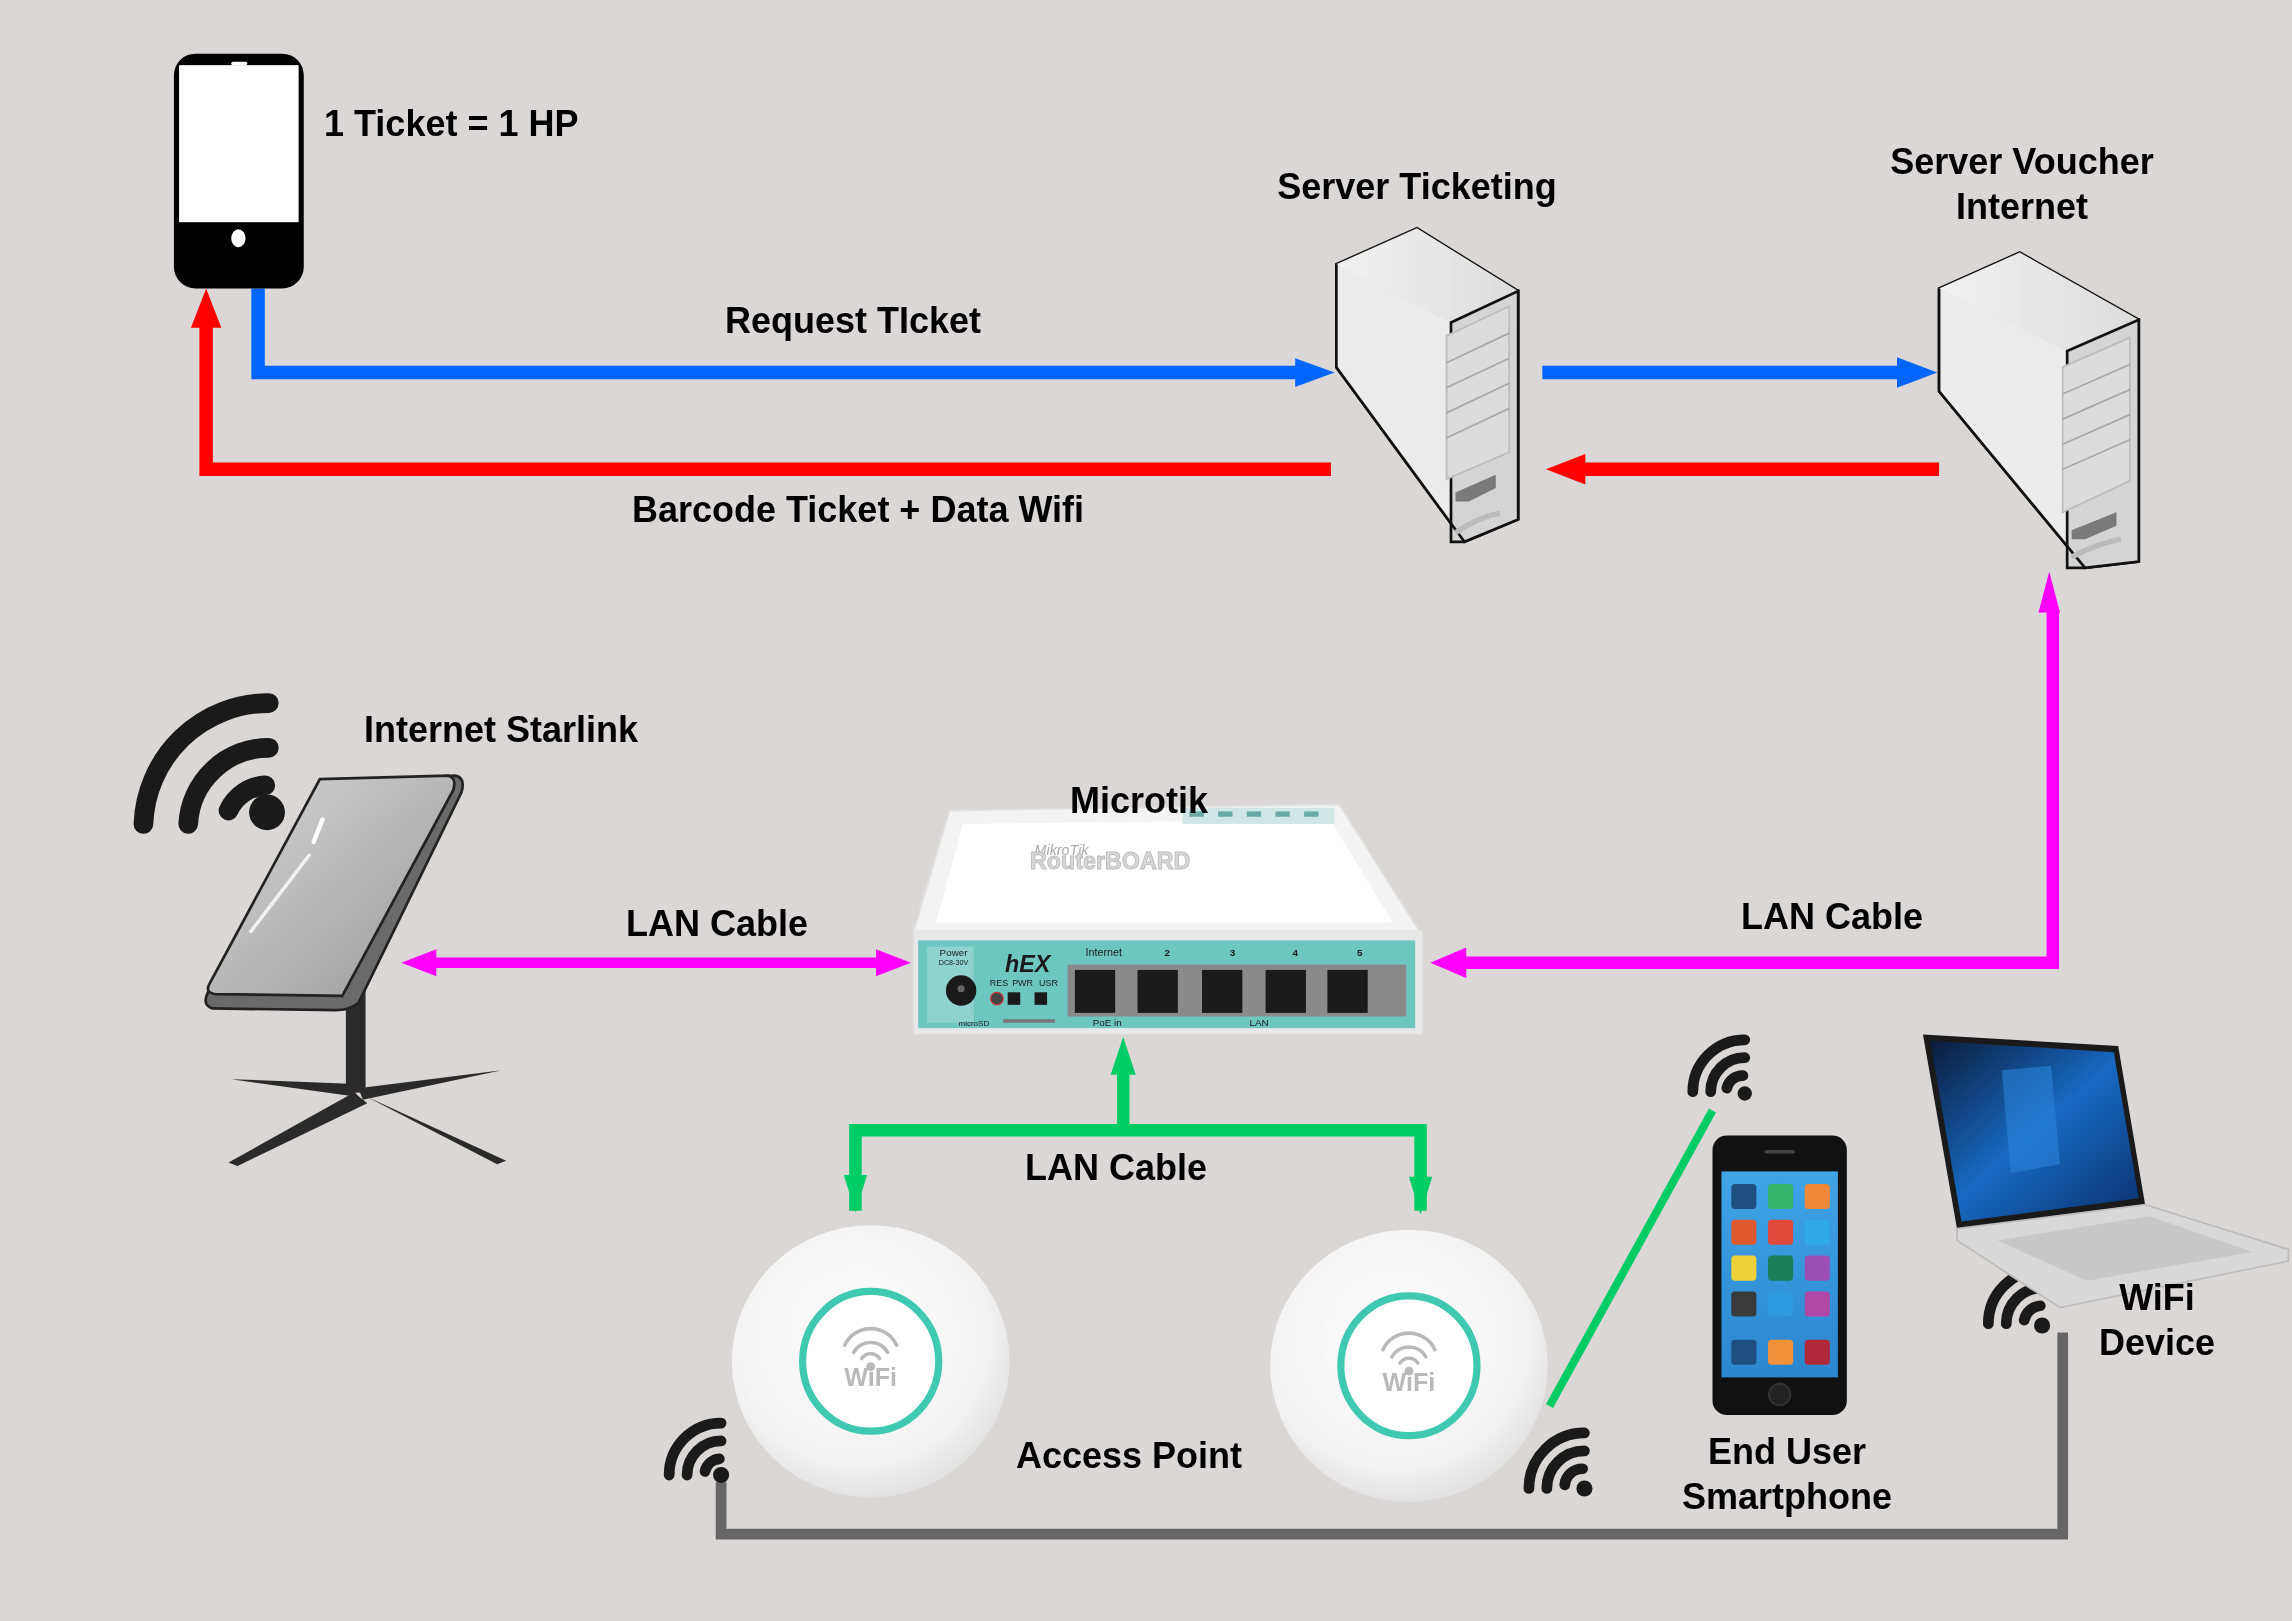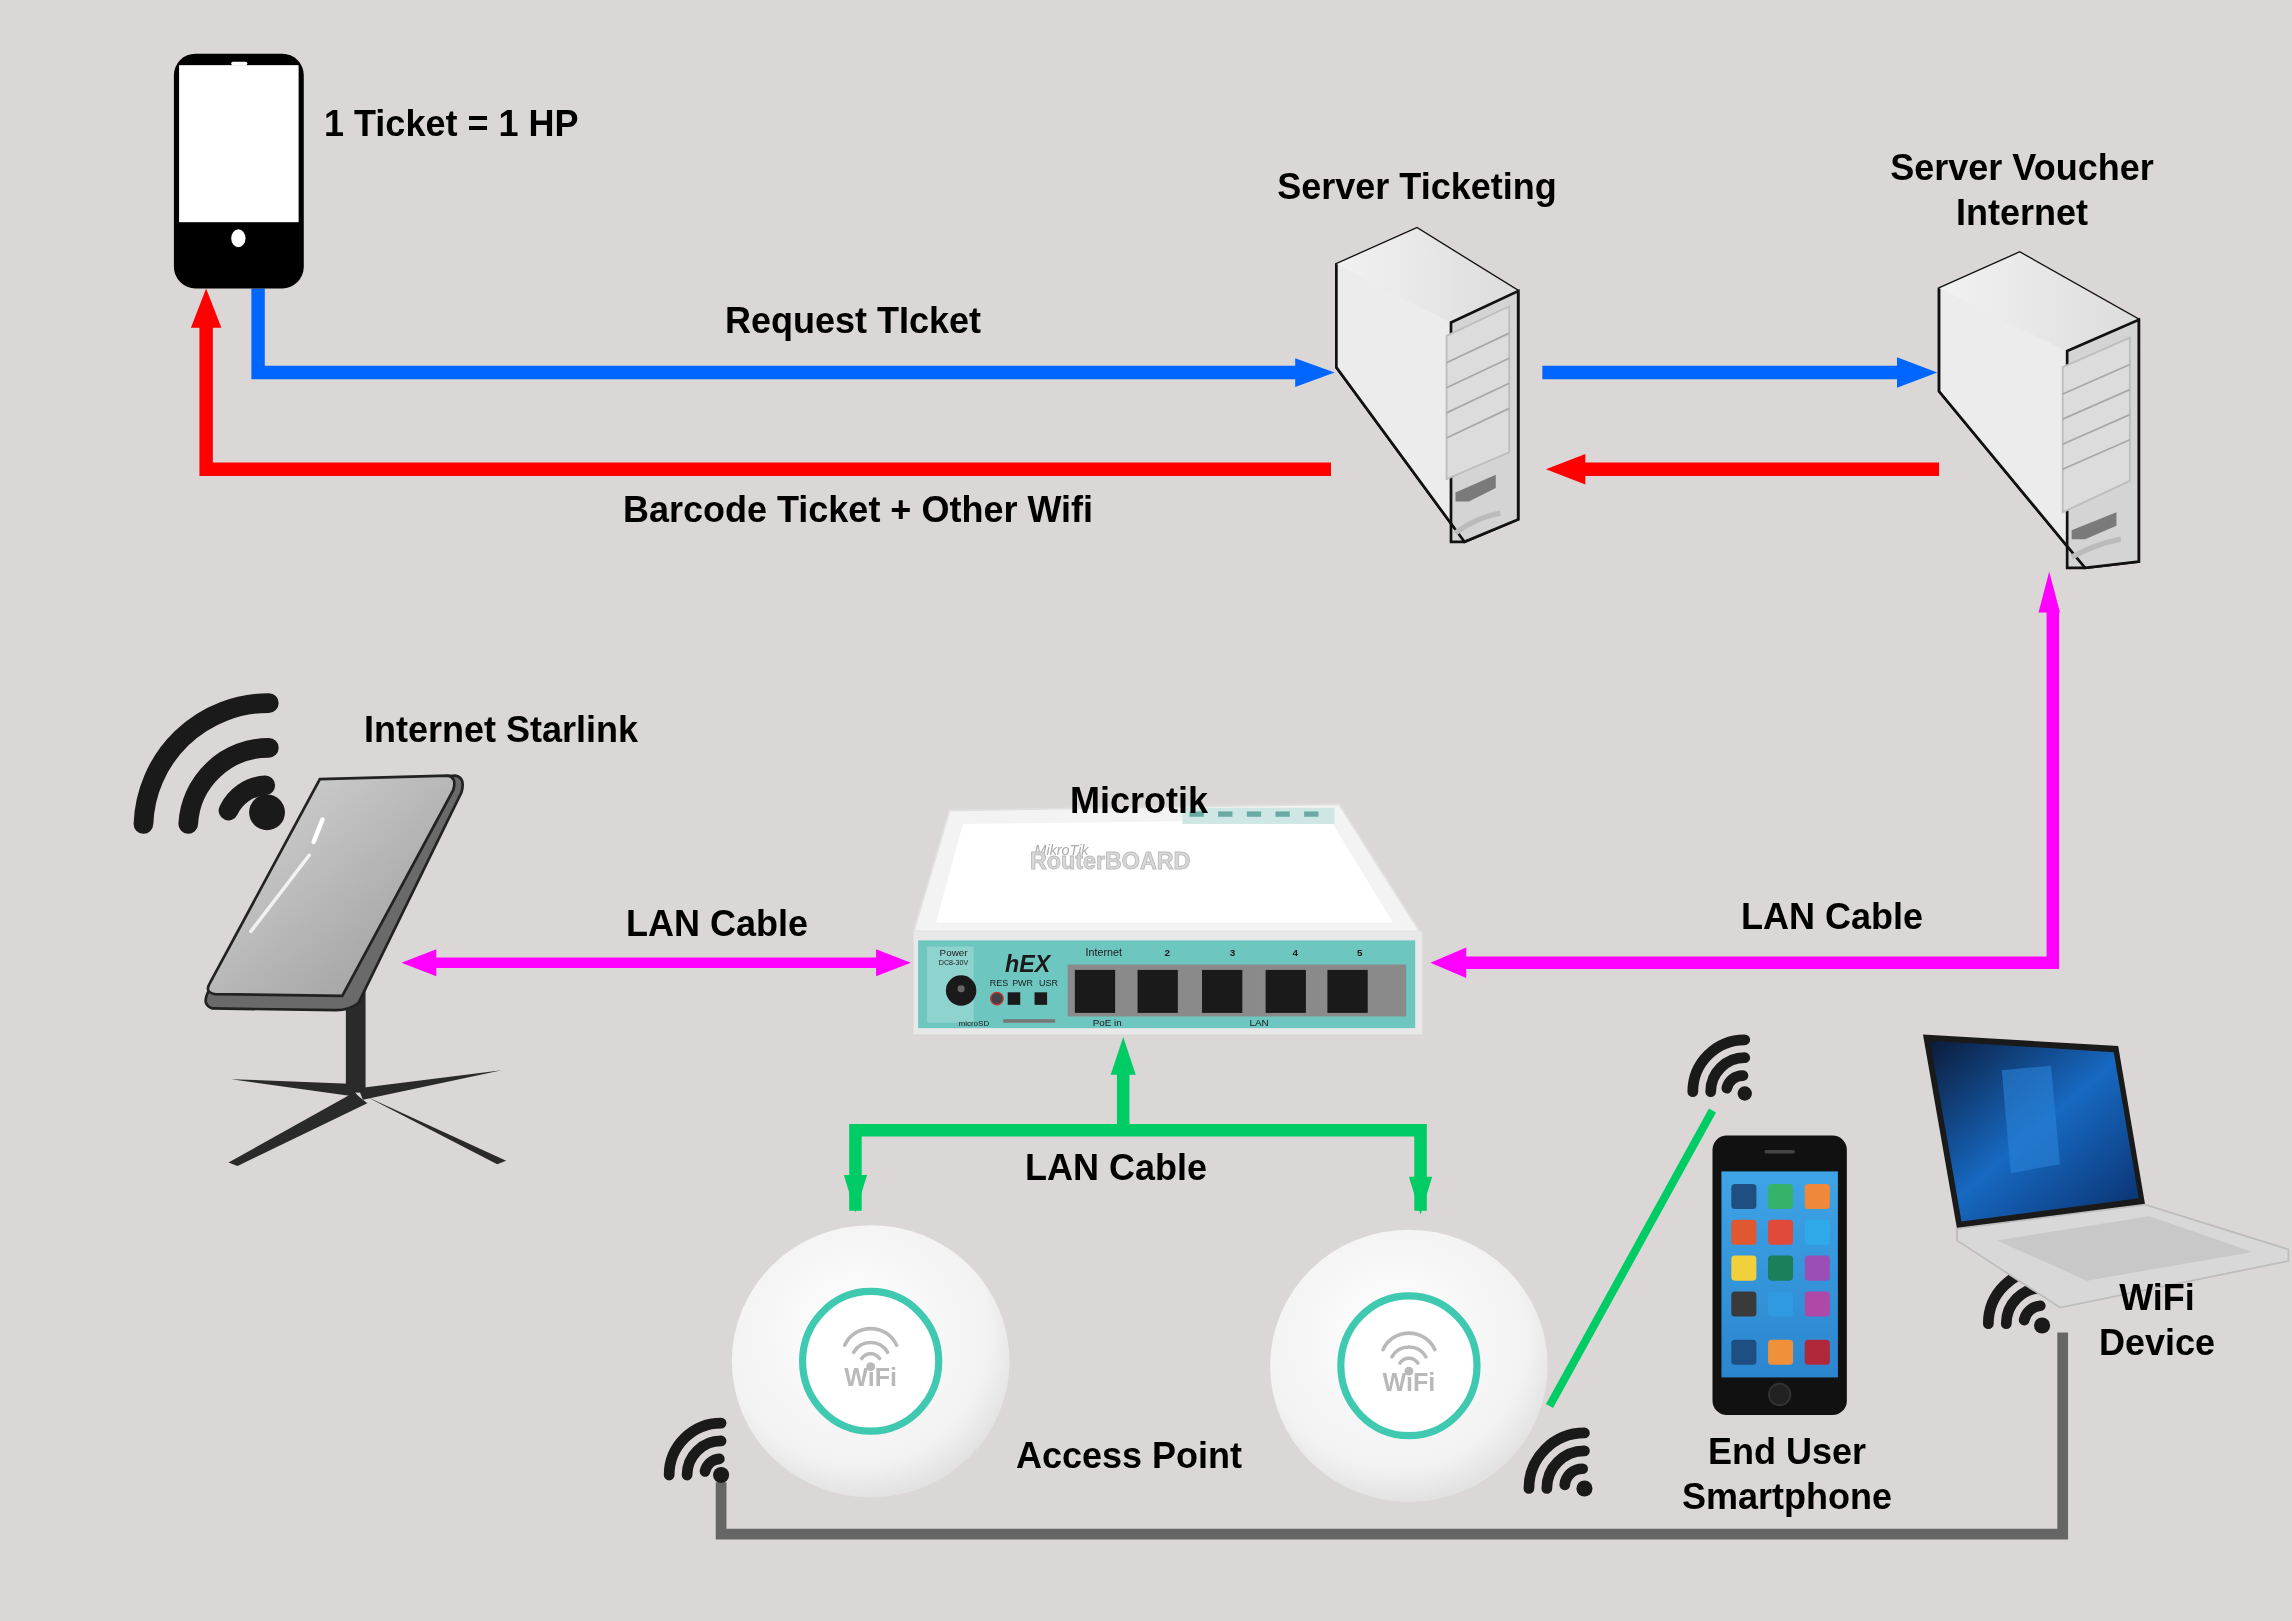--- a/index.html
+++ b/index.html
@@ -287,26 +287,26 @@
     <path d="M2147,1155 L2365,1168 L2395,1345 L2185,1372 Z" fill="#1a1a1a"></path>
     <path d="M2155,1162 L2360,1175 L2388,1338 L2190,1364 Z" fill="url(#winScreen)"></path>
     <path d="M2235,1195 L2290,1190 L2300,1300 L2245,1310 Z" fill="#2a84d8" opacity="0.6"></path>
     <path d="M2185,1372 L2395,1345 L2555,1395 L2555,1408 L2300,1460 L2185,1385 Z" fill="#d8d8d8" stroke="#bdbdbd" stroke-width="2"></path>
     <path d="M2230,1385 L2400,1358 L2515,1398 L2330,1430 Z" fill="#c8c8c8"></path>
   </g>
 </svg>
 
 <div class="lbl" style="left:324px; top:103px;text-align:center;">1 Ticket = 1 HP</div>
 <div class="lbl center" style="left:1417px; top:164px;">Server Ticketing</div>
-<div class="lbl center" style="left:2022px; top:145px;">
+<div class="lbl center" style="left:2022px; top:139px;">
   <span class="line">Server Voucher</span>
   <span class="line">Internet</span>
 </div>
 <div class="lbl center" style="left:853px; top:298px;">Request TIcket</div>
-<div class="lbl center" style="left:858px; top:487px;">Barcode Ticket + Other Wifi</div>
+<div class="lbl center" style="left:858px; top:487px;">Barcode Ticket + Data Wifi</div>
 <div class="lbl" style="left:364px; top:709px;text-align:center;">Internet Starlink</div>
 <div class="lbl center" style="left:1139px; top:743px;margin-top:35px;">Microtik</div>
 <div class="lbl center" style="left:717px; top:901px;">LAN Cable</div>
 <div class="lbl center" style="left:1832px; top:894px;">LAN Cable</div>
 <div class="lbl center" style="left:1116px; top:1145px;">LAN Cable</div>
 <div class="lbl center" style="left:1129px; top:1433px;">Access Point</div>
 <div class="lbl center" style="left:1787px; top:1429px;">
   <span class="line">End User</span>
   <span class="line">Smartphone</span>
 </div>

